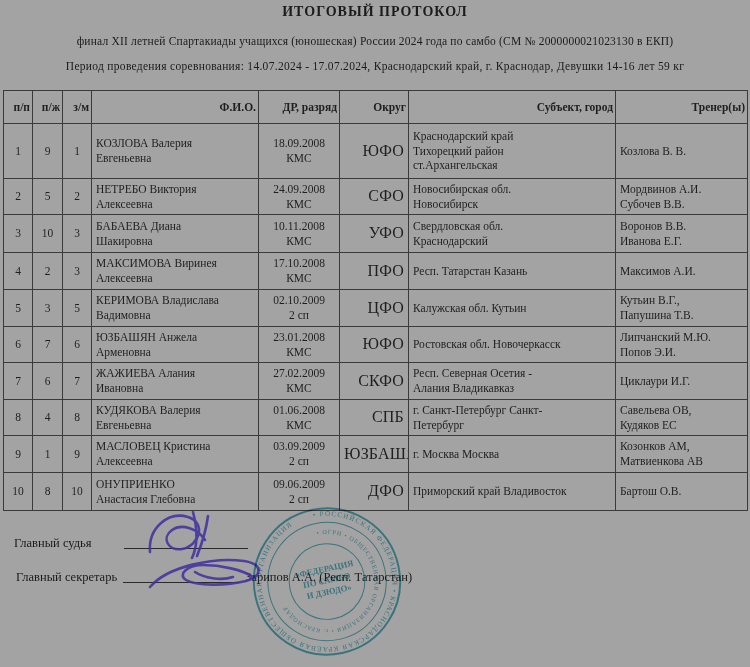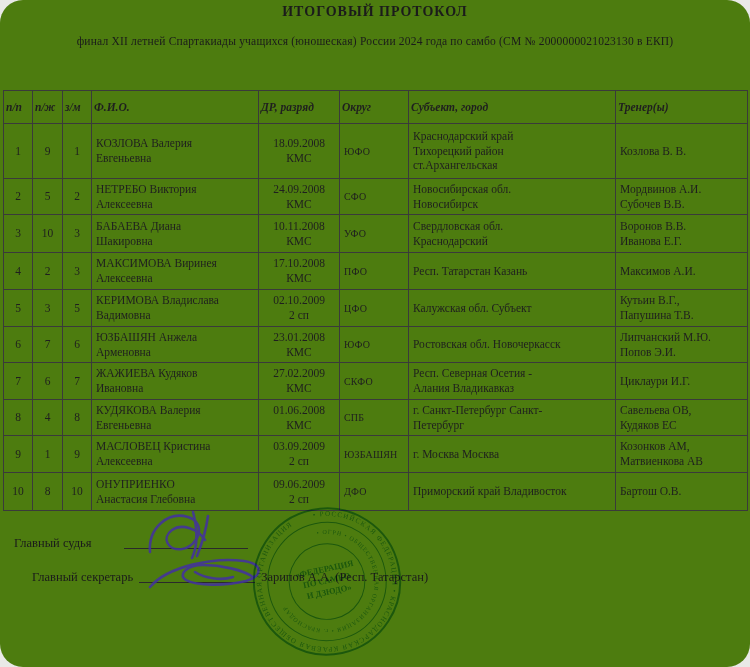--- a/index.html
+++ b/index.html
@@ -1,48 +1,48 @@
 <!DOCTYPE html>
 <html><head>
 <meta charset="utf-8">
 <style>
   html,body{margin:0;padding:0;background:#e9e9e7;}
   .page{
     position:relative;width:750px;height:667px;margin:0 auto;
-    background:#4d7c0f;color:#1b1b1b;overflow:hidden;
+    background:#a3a3a3;color:#1b1b1b;overflow:hidden;
     font-family:"Liberation Serif",serif;
-    border-radius:23px;
   }
   .doc-title{position:absolute;top:4px;left:0;width:100%;text-align:center;
     font-size:14px;font-weight:bold;letter-spacing:1px;}
   .doc-subtitle{position:absolute;top:35px;left:0;width:100%;text-align:center;
     font-size:11.5px;font-weight:normal;letter-spacing:.2px;}
   .doc-period{position:absolute;top:60px;left:0;width:100%;text-align:center;
     font-size:11.5px;letter-spacing:.3px;}
   table.protocol{position:absolute;left:3px;top:90px;width:744px;
     border-collapse:collapse;table-layout:fixed;font-size:11.5px;color:#1f1f1f;}
   table.protocol,table.protocol th,table.protocol td{border:1px solid #3a3a3a;}
   table.protocol{border-width:1.5px;}
-  th{font-weight:bold;text-align:left;height:30px;padding:1px 2px;font-size:11.5px;font-style:italic;}
+  th{font-weight:bold;text-align:right;height:30px;padding:1px 2px;font-size:11.5px;}
   td{padding:1px 4px;vertical-align:middle;line-height:1.3;white-space:pre-line;overflow:hidden;}
   td.c{text-align:center;padding:1px 1px;}
-  td.okrug{font-size:10px;letter-spacing:.2px;}
+  td.okrug{font-size:16px;letter-spacing:.2px;text-align:right;}
   .sig-row{position:absolute;font-size:12.5px;display:flex;align-items:flex-end;white-space:nowrap;}
   .sig-line{display:inline-block;border-bottom:1.2px solid #2a2a2a;height:2px;margin:0 6px 2px 6px;}
   .overlay{position:absolute;left:0;top:0;pointer-events:none;}
   .stamp{position:absolute;left:243px;top:506px;width:168px;height:156px;
     mix-blend-mode:multiply;opacity:.78;pointer-events:none;}
 </style>
 </head>
 <body>
 
 <div class="page">
 
   <div class="doc-title">ИТОГОВЫЙ ПРОТОКОЛ</div>
   <div class="doc-subtitle">финал XII летней Спартакиады учащихся (юношеская) России 2024 года по самбо (СМ № 2000000021023130 в ЕКП)</div>
+  <div class="doc-period">Период проведения соревнования: 14.07.2024 - 17.07.2024, Краснодарский край, г. Краснодар, Девушки 14-16 лет 59 кг</div>
 
   <table class="protocol">
     <colgroup>
       <col style="width:29px">
         <col style="width:30px">
         <col style="width:29px">
       <col style="width:167px">
         <col style="width:81px">
         <col style="width:69px">
       <col style="width:207px">
@@ -117,42 +117,42 @@
         </tr>
         <tr style="height: 37px;">
           <td class="c">5</td>
           <td class="c">3</td>
           <td class="c">5</td>
           <td>КЕРИМОВА Владислава
 Вадимовна</td>
           <td class="c">02.10.2009
 2 сп</td>
           <td class="okrug">ЦФО</td>
-          <td>Калужская обл. Субъект</td>
+          <td>Калужская обл. Кутьин</td>
           <td>Кутьин В.Г.,
 Папушина Т.В.</td>
         </tr>
         <tr style="height: 36px;">
           <td class="c">6</td>
           <td class="c">7</td>
           <td class="c">6</td>
           <td>ЮЗБАШЯН Анжела
 Арменовна</td>
           <td class="c">23.01.2008
 КМС</td>
           <td class="okrug">ЮФО</td>
           <td>Ростовская обл. Новочеркасск</td>
           <td>Липчанский М.Ю.
 Попов Э.И.</td>
         </tr>
         <tr style="height: 37px;">
           <td class="c">7</td>
           <td class="c">6</td>
           <td class="c">7</td>
-          <td>ЖАЖИЕВА Кудяков
+          <td>ЖАЖИЕВА Алания
 Ивановна</td>
           <td class="c">27.02.2009
 КМС</td>
           <td class="okrug">СКФО</td>
           <td>Респ. Северная Осетия -
 Алания Владикавказ</td>
           <td>Циклаури И.Г.</td>
         </tr>
         <tr style="height: 36px;">
           <td class="c">8</td>
@@ -194,21 +194,21 @@
           <td>Бартош О.В.</td>
         </tr>
       </tbody>
   </table>
 
   <div class="sig-row" style="left:14px;top:536px;gap:26px;">
     <span>Главный судья</span>
     <span class="sig-line" style="width:124px"></span>
   </div>
 
-  <div class="sig-row" style="left:32px;top:570px;align-items:flex-end;">
+  <div class="sig-row" style="left:16px;top:570px;align-items:flex-end;">
     <span>Главный секретарь</span>
     <span class="sig-line" style="width:116px"></span>
     <span>Зарипов А.А. (Респ. Татарстан)</span>
   </div>
 
   <svg class="overlay" width="750" height="667" viewBox="0 0 750 667">
     <g stroke="#43339E" stroke-width="2.6" fill="none" stroke-linecap="round" opacity="0.88">
       <g>
         <path d="M150,552 C148,528 168,511 188,517 C207,523 199,546 182,549 C168,551 161,538 172,530 C182,523 198,529 205,540"></path>
         <path d="M193,512 C197,527 199,543 192,558"></path>

